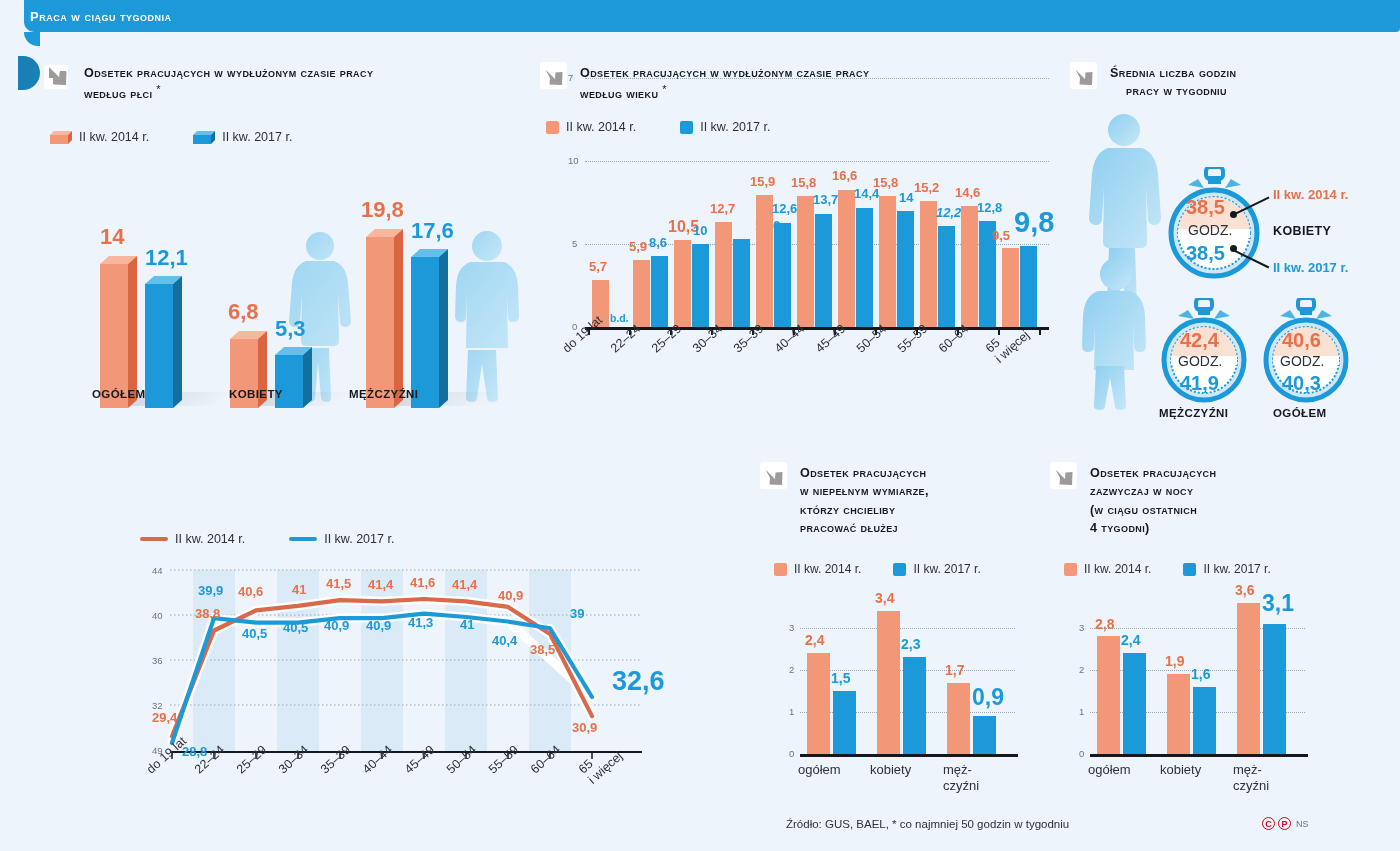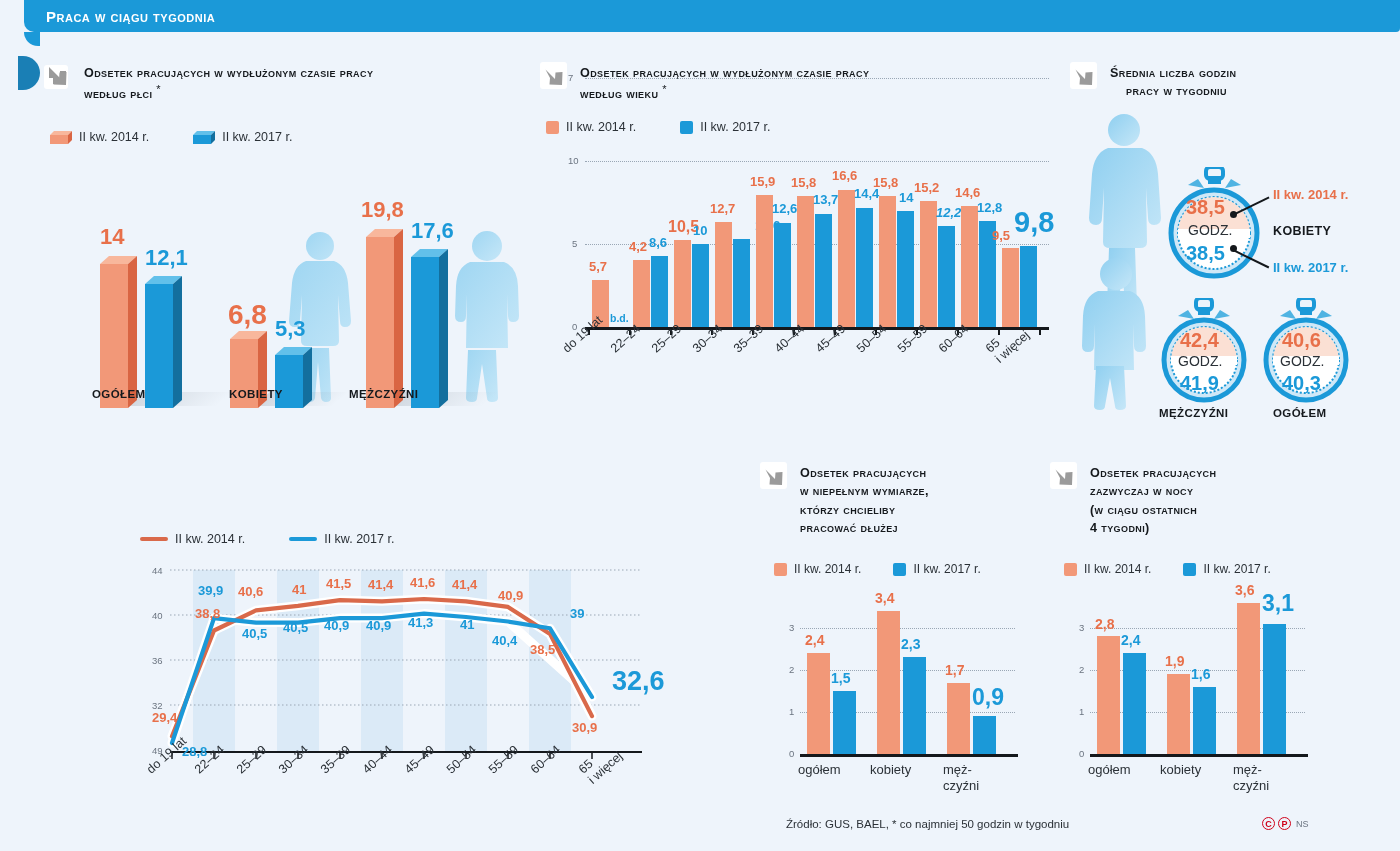--- a/index.html
+++ b/index.html
@@ -8,22 +8,22 @@
     background:#eef4fb;
     font-family:"Liberation Sans", sans-serif;
   }
   
   .banner{
     position:absolute; left:24px; top:0; width:1376px; height:32px;
     background:#1b99d8; border-bottom-left-radius:10px; border-bottom-right-radius:4px;
     border-top-left-radius:0; display:flex; align-items:center;
   }
   .banner-title{
-    color:#fff; font-weight:bold; font-size:15px; letter-spacing:.5px;
-    padding-left:22px; font-variant:small-caps; text-transform:lowercase;
+    color:#fff; font-weight:bold; font-size:13px; letter-spacing:.5px;
+    padding-left:6px; font-variant:small-caps; text-transform:lowercase;
   }
   .banner-title::first-letter{ text-transform:uppercase; }
   .banner-notch{
     position:absolute; left:24px; top:32px; width:16px; height:14px;
     background:#1b99d8; border-bottom-left-radius:14px;
   }
   .blue-dot{
     position:absolute; left:18px; top:56px; width:22px; height:34px;
     background:#1a7fb5; border-top-right-radius:22px; border-bottom-right-radius:22px;
   }
@@ -172,21 +172,21 @@
   <div class="vl bl" style="left:101px; top:183px; font-size:22px;">12,1</div>
   <div class="catlab" style="left:48px; top:326px;">OGÓŁEM</div>
 
   <div class="bar3" style="left:186px; top:269px; width:37px; height:71px;">
     <svg width="48" height="77" viewBox="0 0 48 77" style="position:absolute;left:0;top:0;">
       <polygon points="0,8 9,0 37,0 28,8" fill="#f8b79c"></polygon>
       <polygon points="28,8 37,0 37,69 28,77" fill="#d96543"></polygon>
       <rect x="0" y="8" width="28" height="69" fill="#f29878"></rect>
     </svg>
   </div>
-  <div class="vl or" style="left:184px; top:237px; font-size:28px;">6,8</div>
+  <div class="vl or" style="left:184px; top:237px; font-size:22px;">6,8</div>
   <div class="bar3" style="left:231px; top:285px; width:37px; height:55px;">
     <svg width="48" height="61" viewBox="0 0 48 61" style="position:absolute;left:0;top:0;">
       <polygon points="0,8 9,0 37,0 28,8" fill="#62c0ea"></polygon>
       <polygon points="28,8 37,0 37,53 28,61" fill="#136f9e"></polygon>
       <rect x="0" y="8" width="28" height="53" fill="#1b99d8"></rect>
     </svg>
   </div>
   <div class="vl bl" style="left:231px; top:254px; font-size:22px;">5,3</div>
   <div class="catlab" style="left:185px; top:326px;">KOBIETY</div>
 
@@ -258,21 +258,21 @@
   <div class="axis" style="left:417px; top:267px; width:1.6px; height:6px;"></div>
   <div class="axis" style="left:458px; top:267px; width:1.6px; height:6px;"></div>
   <div class="axis" style="left:499px; top:267px; width:1.6px; height:6px;"></div>
 
   <div class="bar bar-o" style="left:52px;  top:217.8px; width:17px; height:47.2px;"></div>
   <div class="vl or" style="left:49px;  top:197px; font-size:13px;">5,7</div>
   <div class="vl bl" style="left:70px;  top:250px; font-size:10.5px;">b.d.</div>
 
   <div class="bar bar-o" style="left:93px;  top:197.9px; width:17px; height:67.1px;"></div>
   <div class="bar bar-b" style="left:111px; top:193.8px; width:17px; height:71.2px;"></div>
-  <div class="vl or" style="left:89px;  top:177px; font-size:13px;">4,2</div>
+  <div class="vl or" style="left:89px;  top:177px; font-size:13px;">5,9</div>
   <div class="vl bl" style="left:109px; top:173px; font-size:13px;">8,6</div>
 
   <div class="bar bar-o" style="left:134px; top:178px; width:17px; height:87px;"></div>
   <div class="bar bar-b" style="left:152px; top:182.1px; width:17px; height:82.9px;"></div>
   <div class="vl or" style="left:128px; top:156px; font-size:16px;">10,5</div>
   <div class="vl bl" style="left:153px; top:161px; font-size:13px;">10</div>
 
   <div class="bar bar-o" style="left:175px; top:159.8px; width:17px; height:105.2px;"></div>
   <div class="bar bar-b" style="left:193px; top:177.2px; width:17px; height:87.8px;"></div>
   <div class="vl or" style="left:170px; top:139px; font-size:13px;">12,7</div>

